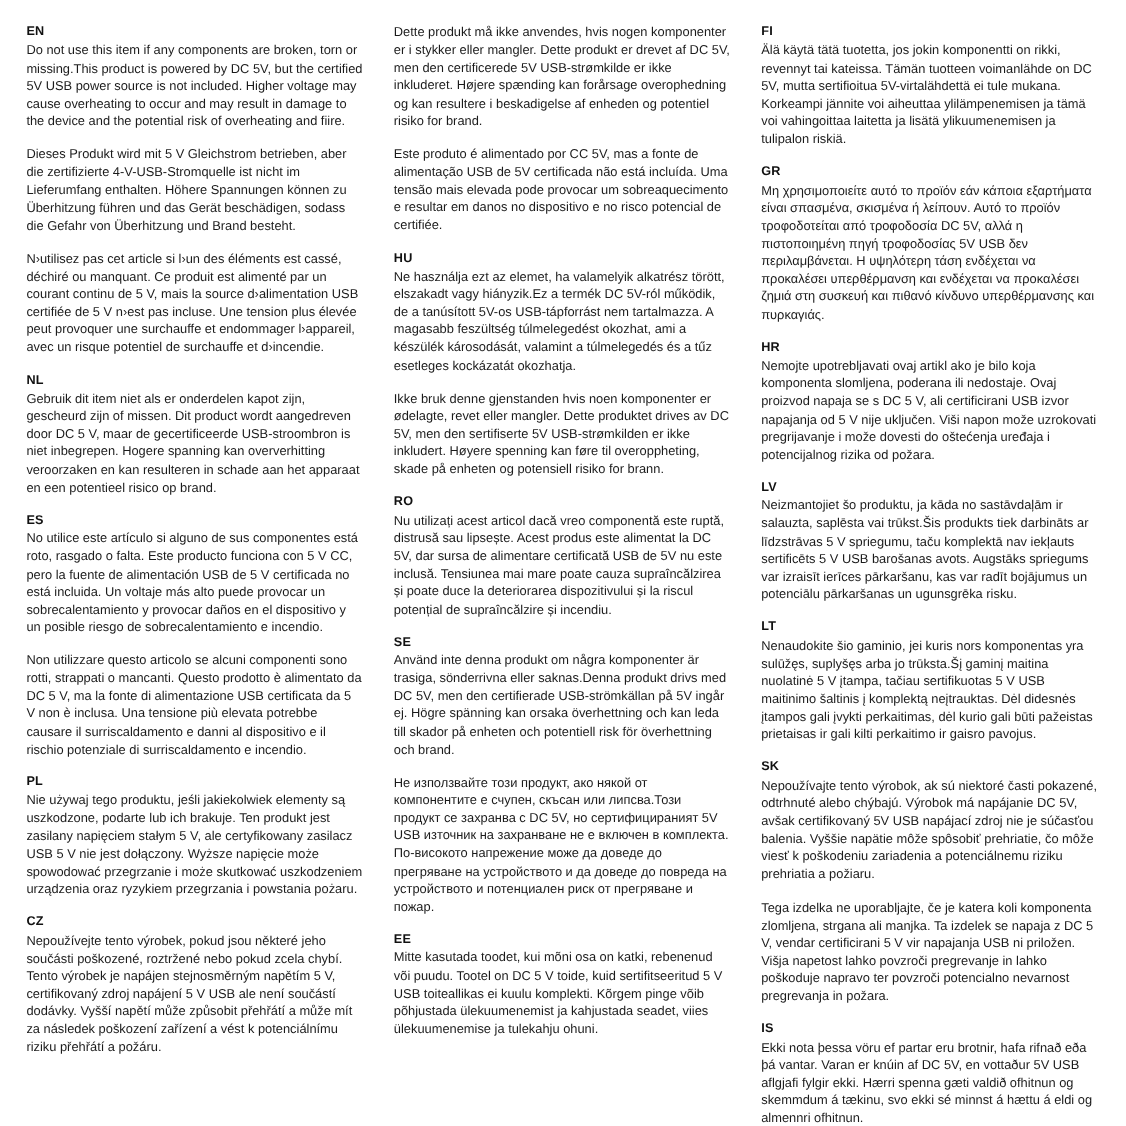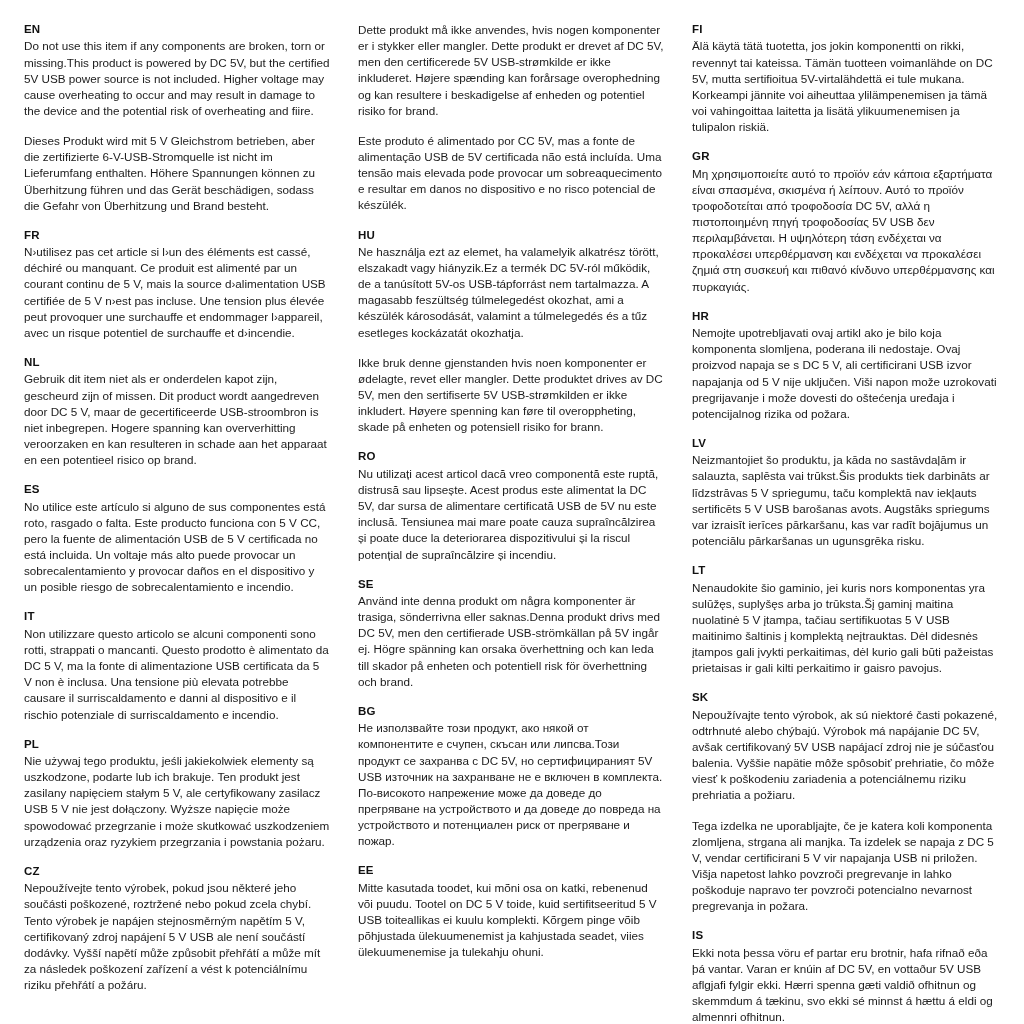--- a/index.html
+++ b/index.html
@@ -55,72 +55,69 @@
 
 <div id="sheet">
   <div class="columns">
 
     <div class="column">
       <div class="entry">
         <div class="lang-code">EN</div>
         <div class="lang-text">Do not use this item if any components are broken, torn or missing.This product is powered by DC 5V, but the certified 5V USB power source is not included. Higher voltage may cause overheating to occur and may result in damage to the device and the potential risk of overheating and fiire.</div>
       </div>
       <div class="entry">
-        <div class="lang-text">Dieses Produkt wird mit 5 V Gleichstrom betrieben, aber die zertifizierte 6-V-USB-Stromquelle ist nicht im Lieferumfang enthalten. Höhere Spannungen können zu Überhitzung führen und das Gerät beschädigen, sodass die Gefahr von Überhitzung und Brand besteht.</div>
+        <div class="lang-text">Dieses Produkt wird mit 5 V Gleichstrom betrieben, aber die zertifizierte 4-V-USB-Stromquelle ist nicht im Lieferumfang enthalten. Höhere Spannungen können zu Überhitzung führen und das Gerät beschädigen, sodass die Gefahr von Überhitzung und Brand besteht.</div>
       </div>
       <div class="entry">
-        <div class="lang-code">FR</div>
         <div class="lang-text">N›utilisez pas cet article si l›un des éléments est cassé, déchiré ou manquant. Ce produit est alimenté par un courant continu de 5 V, mais la source d›alimentation USB certifiée de 5 V n›est pas incluse. Une tension plus élevée peut provoquer une surchauffe et endommager l›appareil, avec un risque potentiel de surchauffe et d›incendie.</div>
       </div>
       <div class="entry">
         <div class="lang-code">NL</div>
         <div class="lang-text">Gebruik dit item niet als er onderdelen kapot zijn, gescheurd zijn of missen. Dit product wordt aangedreven door DC 5 V, maar de gecertificeerde USB-stroombron is niet inbegrepen. Hogere spanning kan oververhitting veroorzaken en kan resulteren in schade aan het apparaat en een potentieel risico op brand.</div>
       </div>
       <div class="entry">
         <div class="lang-code">ES</div>
         <div class="lang-text">No utilice este artículo si alguno de sus componentes está roto, rasgado o falta. Este producto funciona con 5 V CC, pero la fuente de alimentación USB de 5 V certificada no está incluida. Un voltaje más alto puede provocar un sobrecalentamiento y provocar daños en el dispositivo y un posible riesgo de sobrecalentamiento e incendio.</div>
       </div>
       <div class="entry">
-        <div class="lang-code">IT</div>
         <div class="lang-text">Non utilizzare questo articolo se alcuni componenti sono rotti, strappati o mancanti. Questo prodotto è alimentato da DC 5 V, ma la fonte di alimentazione USB certificata da 5 V non è inclusa. Una tensione più elevata potrebbe causare il surriscaldamento e danni al dispositivo e il rischio potenziale di surriscaldamento e incendio.</div>
       </div>
       <div class="entry">
         <div class="lang-code">PL</div>
         <div class="lang-text">Nie używaj tego produktu, jeśli jakiekolwiek elementy są uszkodzone, podarte lub ich brakuje. Ten produkt jest zasilany napięciem stałym 5 V, ale certyfikowany zasilacz USB 5 V nie jest dołączony. Wyższe napięcie może spowodować przegrzanie i może skutkować uszkodzeniem urządzenia oraz ryzykiem przegrzania i powstania pożaru.</div>
       </div>
       <div class="entry">
         <div class="lang-code">CZ</div>
         <div class="lang-text">Nepoužívejte tento výrobek, pokud jsou některé jeho součásti poškozené, roztržené nebo pokud zcela chybí. Tento výrobek je napájen stejnosměrným napětím 5 V, certifikovaný zdroj napájení 5 V USB ale není součástí dodávky. Vyšší napětí může způsobit přehřátí a může mít za následek poškození zařízení a vést k potenciálnímu riziku přehřátí a požáru.</div>
       </div>
     </div>
 
     <div class="column">
       <div class="entry">
         <div class="lang-text">Dette produkt må ikke anvendes, hvis nogen komponenter er i stykker eller mangler. Dette produkt er drevet af DC 5V, men den certificerede 5V USB-strømkilde er ikke inkluderet. Højere spænding kan forårsage overophedning og kan resultere i beskadigelse af enheden og potentiel risiko for brand.</div>
       </div>
       <div class="entry">
-        <div class="lang-text">Este produto é alimentado por CC 5V, mas a fonte de alimentação USB de 5V certificada não está incluída. Uma tensão mais elevada pode provocar um sobreaquecimento e resultar em danos no dispositivo e no risco potencial de készülék.</div>
+        <div class="lang-text">Este produto é alimentado por CC 5V, mas a fonte de alimentação USB de 5V certificada não está incluída. Uma tensão mais elevada pode provocar um sobreaquecimento e resultar em danos no dispositivo e no risco potencial de certifiée.</div>
       </div>
       <div class="entry">
         <div class="lang-code">HU</div>
         <div class="lang-text">Ne használja ezt az elemet, ha valamelyik alkatrész törött, elszakadt vagy hiányzik.Ez a termék DC 5V-ról működik, de a tanúsított 5V-os USB-tápforrást nem tartalmazza. A magasabb feszültség túlmelegedést okozhat, ami a készülék károsodását, valamint a túlmelegedés és a tűz esetleges kockázatát okozhatja.</div>
       </div>
       <div class="entry">
         <div class="lang-text">Ikke bruk denne gjenstanden hvis noen komponenter er ødelagte, revet eller mangler. Dette produktet drives av DC 5V, men den sertifiserte 5V USB-strømkilden er ikke inkludert. Høyere spenning kan føre til overoppheting, skade på enheten og potensiell risiko for brann.</div>
       </div>
       <div class="entry">
         <div class="lang-code">RO</div>
         <div class="lang-text">Nu utilizați acest articol dacă vreo componentă este ruptă, distrusă sau lipsește. Acest produs este alimentat la DC 5V, dar sursa de alimentare certificată USB de 5V nu este inclusă. Tensiunea mai mare poate cauza supraîncălzirea și poate duce la deteriorarea dispozitivului și la riscul potențial de supraîncălzire și incendiu.</div>
       </div>
       <div class="entry">
         <div class="lang-code">SE</div>
         <div class="lang-text">Använd inte denna produkt om några komponenter är trasiga, sönderrivna eller saknas.Denna produkt drivs med DC 5V, men den certifierade USB-strömkällan på 5V ingår ej. Högre spänning kan orsaka överhettning och kan leda till skador på enheten och potentiell risk för överhettning och brand.</div>
       </div>
       <div class="entry">
-        <div class="lang-code">BG</div>
         <div class="lang-text">Не използвайте този продукт, ако някой от компонентите е счупен, скъсан или липсва.Този продукт се захранва с DC 5V, но сертифицираният 5V USB източник на захранване не е включен в комплекта. По-високото напрежение може да доведе до прегряване на устройството и да доведе до повреда на устройството и потенциален риск от прегряване и пожар.</div>
       </div>
       <div class="entry">
         <div class="lang-code">EE</div>
         <div class="lang-text">Mitte kasutada toodet, kui mõni osa on katki, rebenenud või puudu. Tootel on DC 5 V toide, kuid sertifitseeritud 5 V USB toiteallikas ei kuulu komplekti. Kõrgem pinge võib põhjustada ülekuumenemist ja kahjustada seadet, viies ülekuumenemise ja tulekahju ohuni.</div>
       </div>
     </div>
 
     <div class="column">
       <div class="entry">

